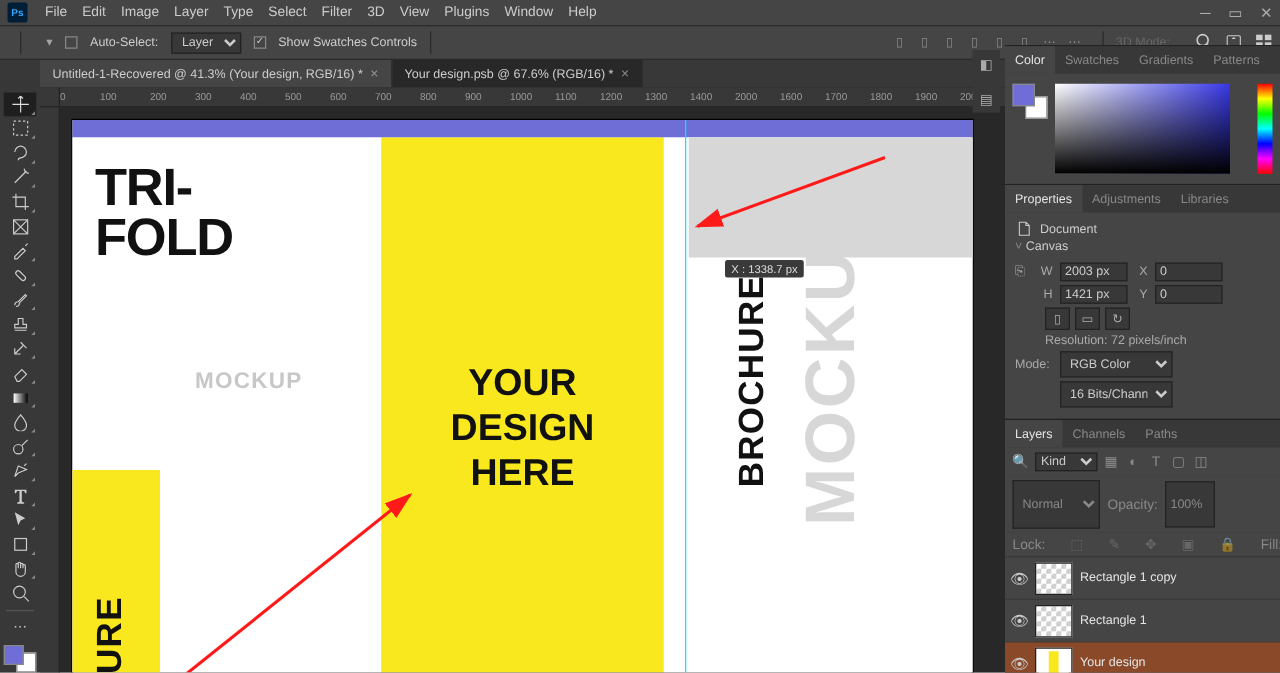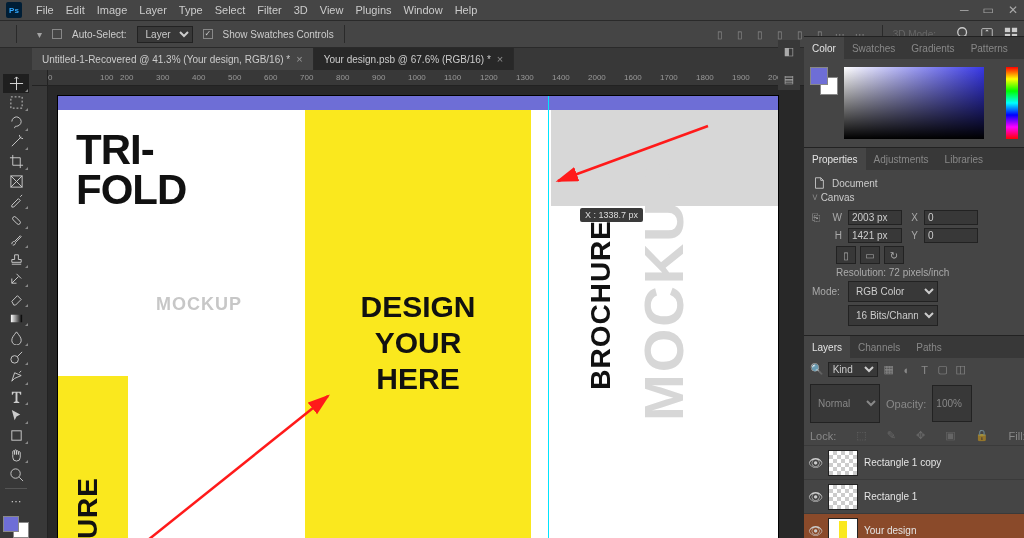--- a/index.html
+++ b/index.html
@@ -344,21 +344,21 @@
   <div class="swatch-pair">
       <div class="bg"></div>
       <div class="fg"></div>
     </div>
 </div>
 
 <div class="main">
   <div class="ruler-corner"></div>
   <div class="ruler-h" id="ruler-h">
       <span class="tick" style="left: 0px;">0</span>
-      <span class="tick" style="left: 52px;">100</span>
+      <span class="tick" style="left: 32px;">100</span>
       <span class="tick" style="left: 72px;">200</span>
       <span class="tick" style="left: 108px;">300</span>
       <span class="tick" style="left: 144px;">400</span>
       <span class="tick" style="left: 180px;">500</span>
       <span class="tick" style="left: 216px;">600</span>
       <span class="tick" style="left: 252px;">700</span>
       <span class="tick" style="left: 288px;">800</span>
       <span class="tick" style="left: 324px;">900</span>
       <span class="tick" style="left: 360px;">1000</span>
       <span class="tick" style="left: 396px;">1100</span>
@@ -382,22 +382,22 @@
             <span>TRI-</span><br>
             <span>FOLD</span>
           </div>
           <div class="mockup-grey">MOCKUP</div>
           <div class="yellow-strip"></div>
           <div class="vert-brochure">ROCHURE</div>
         </div>
         <div class="gutter"></div>
         <div class="panel mid">
           <div class="your-design">
+            <div>YOUR</div>
             <div>DESIGN</div>
-            <div>YOUR</div>
             <div class="here">HERE</div>
           </div>
         </div>
         <div class="gutter"></div>
         <div class="panel right">
           <div class="right-grey-box"></div>
           <div class="right-mockup">MOCKUP</div>
           <div class="right-brochure">BROCHURE</div>
         </div>
       </div>

